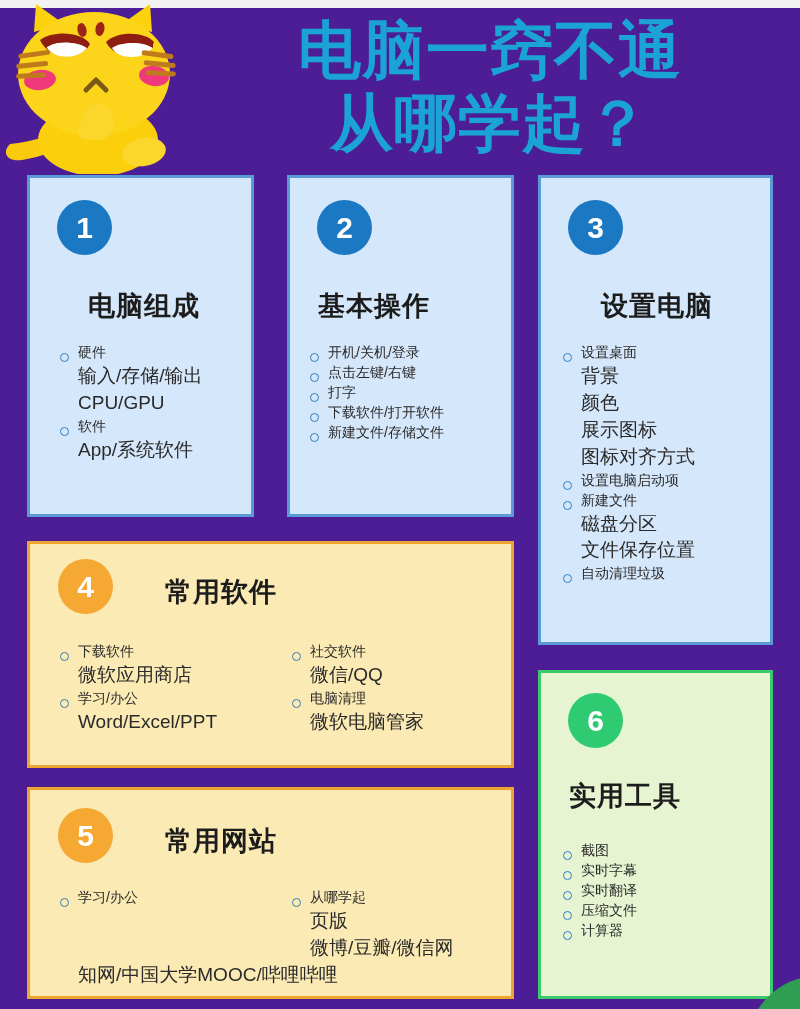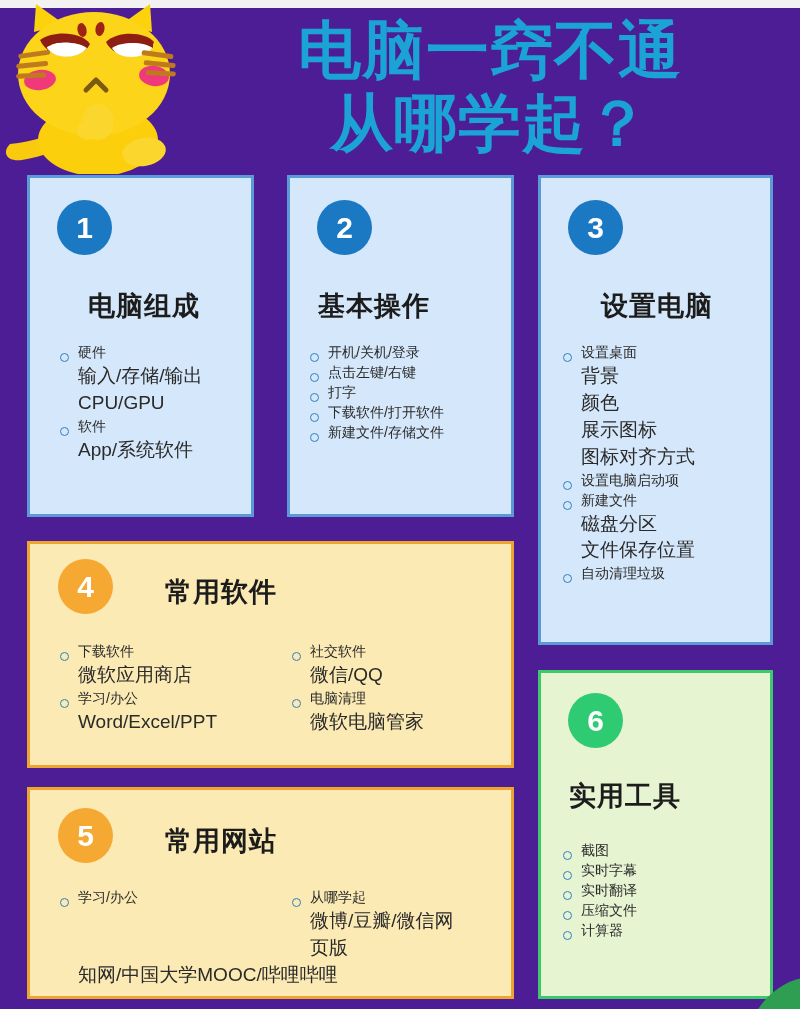--- a/index.html
+++ b/index.html
@@ -262,22 +262,22 @@
     <div class="items" style="left:28px; top:98px; width:450px;">
       <div class="cols">
         <div class="col left">
           <div class="item">
             <div class="item-main">学习/办公</div>
           </div>
         </div>
         <div class="col right">
           <div class="item">
             <div class="item-main">从哪学起</div>
+            <div class="sub">页版</div>
             <div class="sub">微博/豆瓣/微信网</div>
-            <div class="sub">页版</div>
           </div>
         </div>
       </div>
       <div class="fullspan">知网/中国大学MOOC/哔哩哔哩</div>
     </div>
   </div>
 
   <div class="card green" style="left:538px; top:670px; width:235px; height:329px;">
     <div class="badge green" style="left:27px; top:20px; width:55px; height:55px;">
       <span>6</span>

